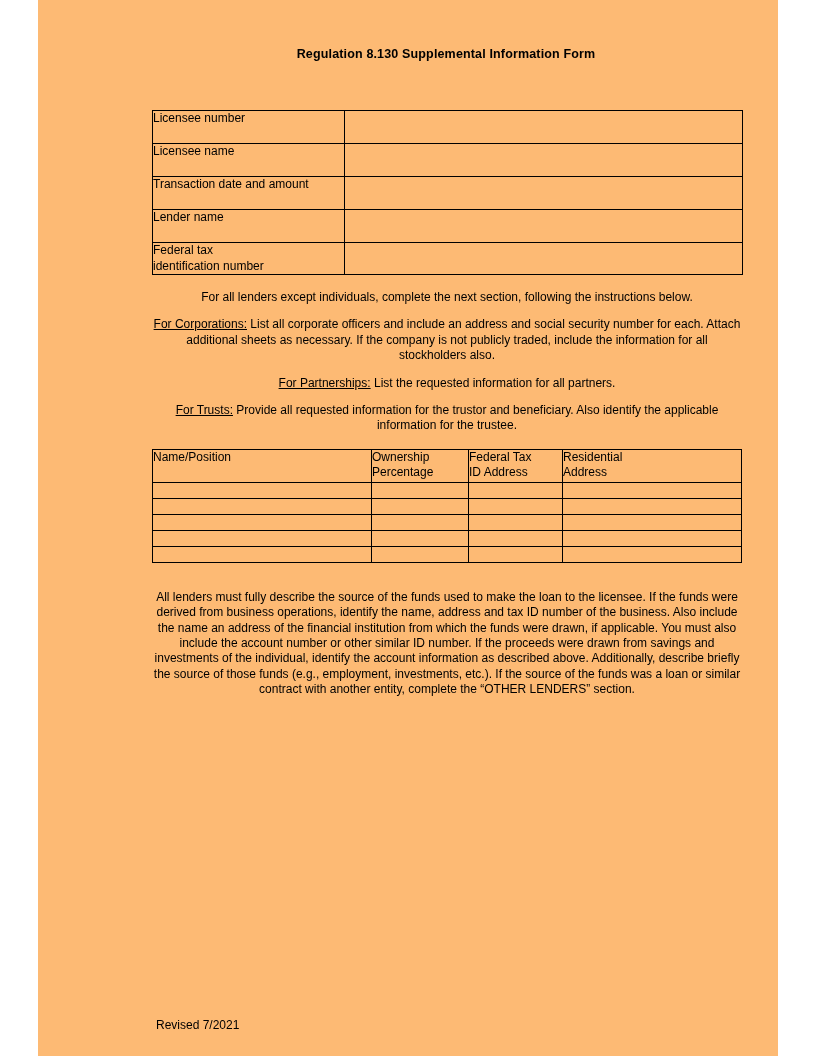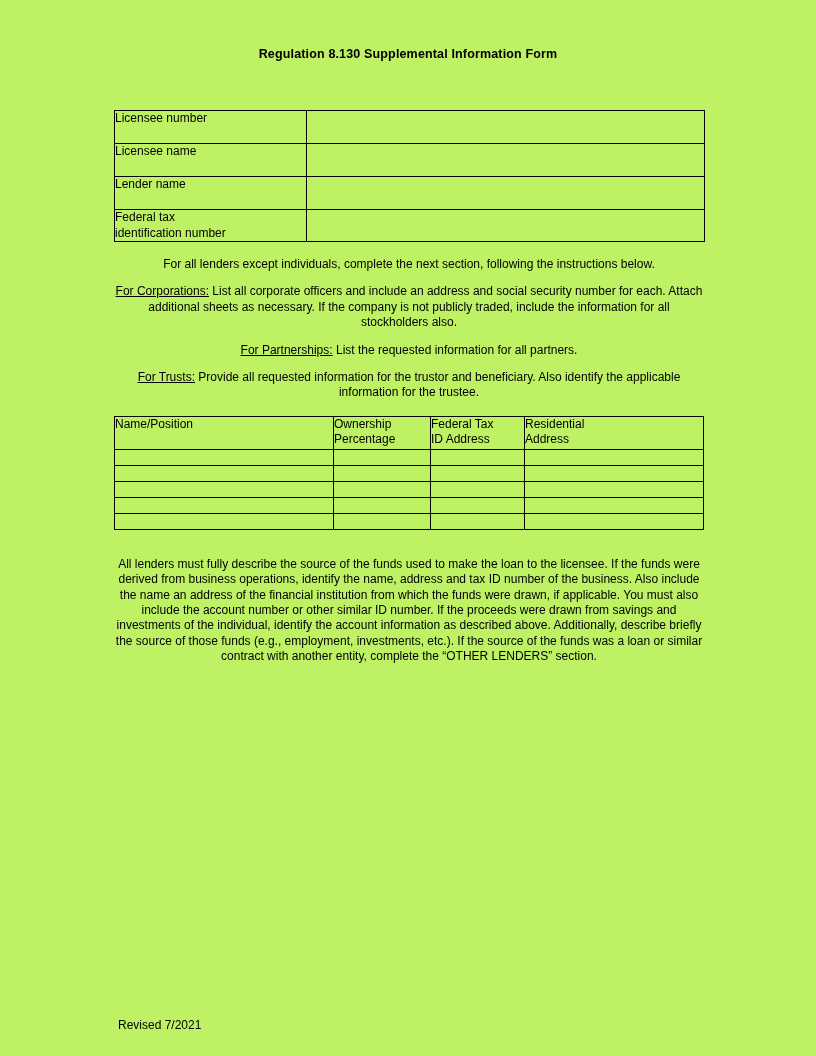--- a/index.html
+++ b/index.html
@@ -7,24 +7,24 @@
     margin: 0;
     padding: 0;
     background: #ffffff;
   }
   body {
     font-family: "Liberation Sans", sans-serif;
     color: #000000;
   }
   .page {
     position: relative;
-    width: 816px;
+    width: 740px;
     height: 1056px;
     margin: 0 auto;
-    background: #bef264;
+    background: #fdba74;
     box-sizing: border-box;
     overflow: hidden;
   }
 
   
   .doc-title {
     position: absolute;
     left: 0;
     top: 47px;
     width: 816px;
@@ -120,20 +120,24 @@
   <div class="content">
 
     <table class="form-table">
       <tbody>
         <tr class="h1">
           <td class="t1-label">Licensee number</td>
           <td class="t1-blank"></td>
         </tr>
         <tr class="h1">
           <td class="t1-label">Licensee name</td>
+          <td class="t1-blank"></td>
+        </tr>
+        <tr class="h1">
+          <td class="t1-label">Transaction date and amount</td>
           <td class="t1-blank"></td>
         </tr>
         <tr class="h1">
           <td class="t1-label">Lender name</td>
           <td class="t1-blank"></td>
         </tr>
         <tr class="h3">
           <td class="t1-label">
             <span>Federal tax</span><br>
             <span>identification number</span>

